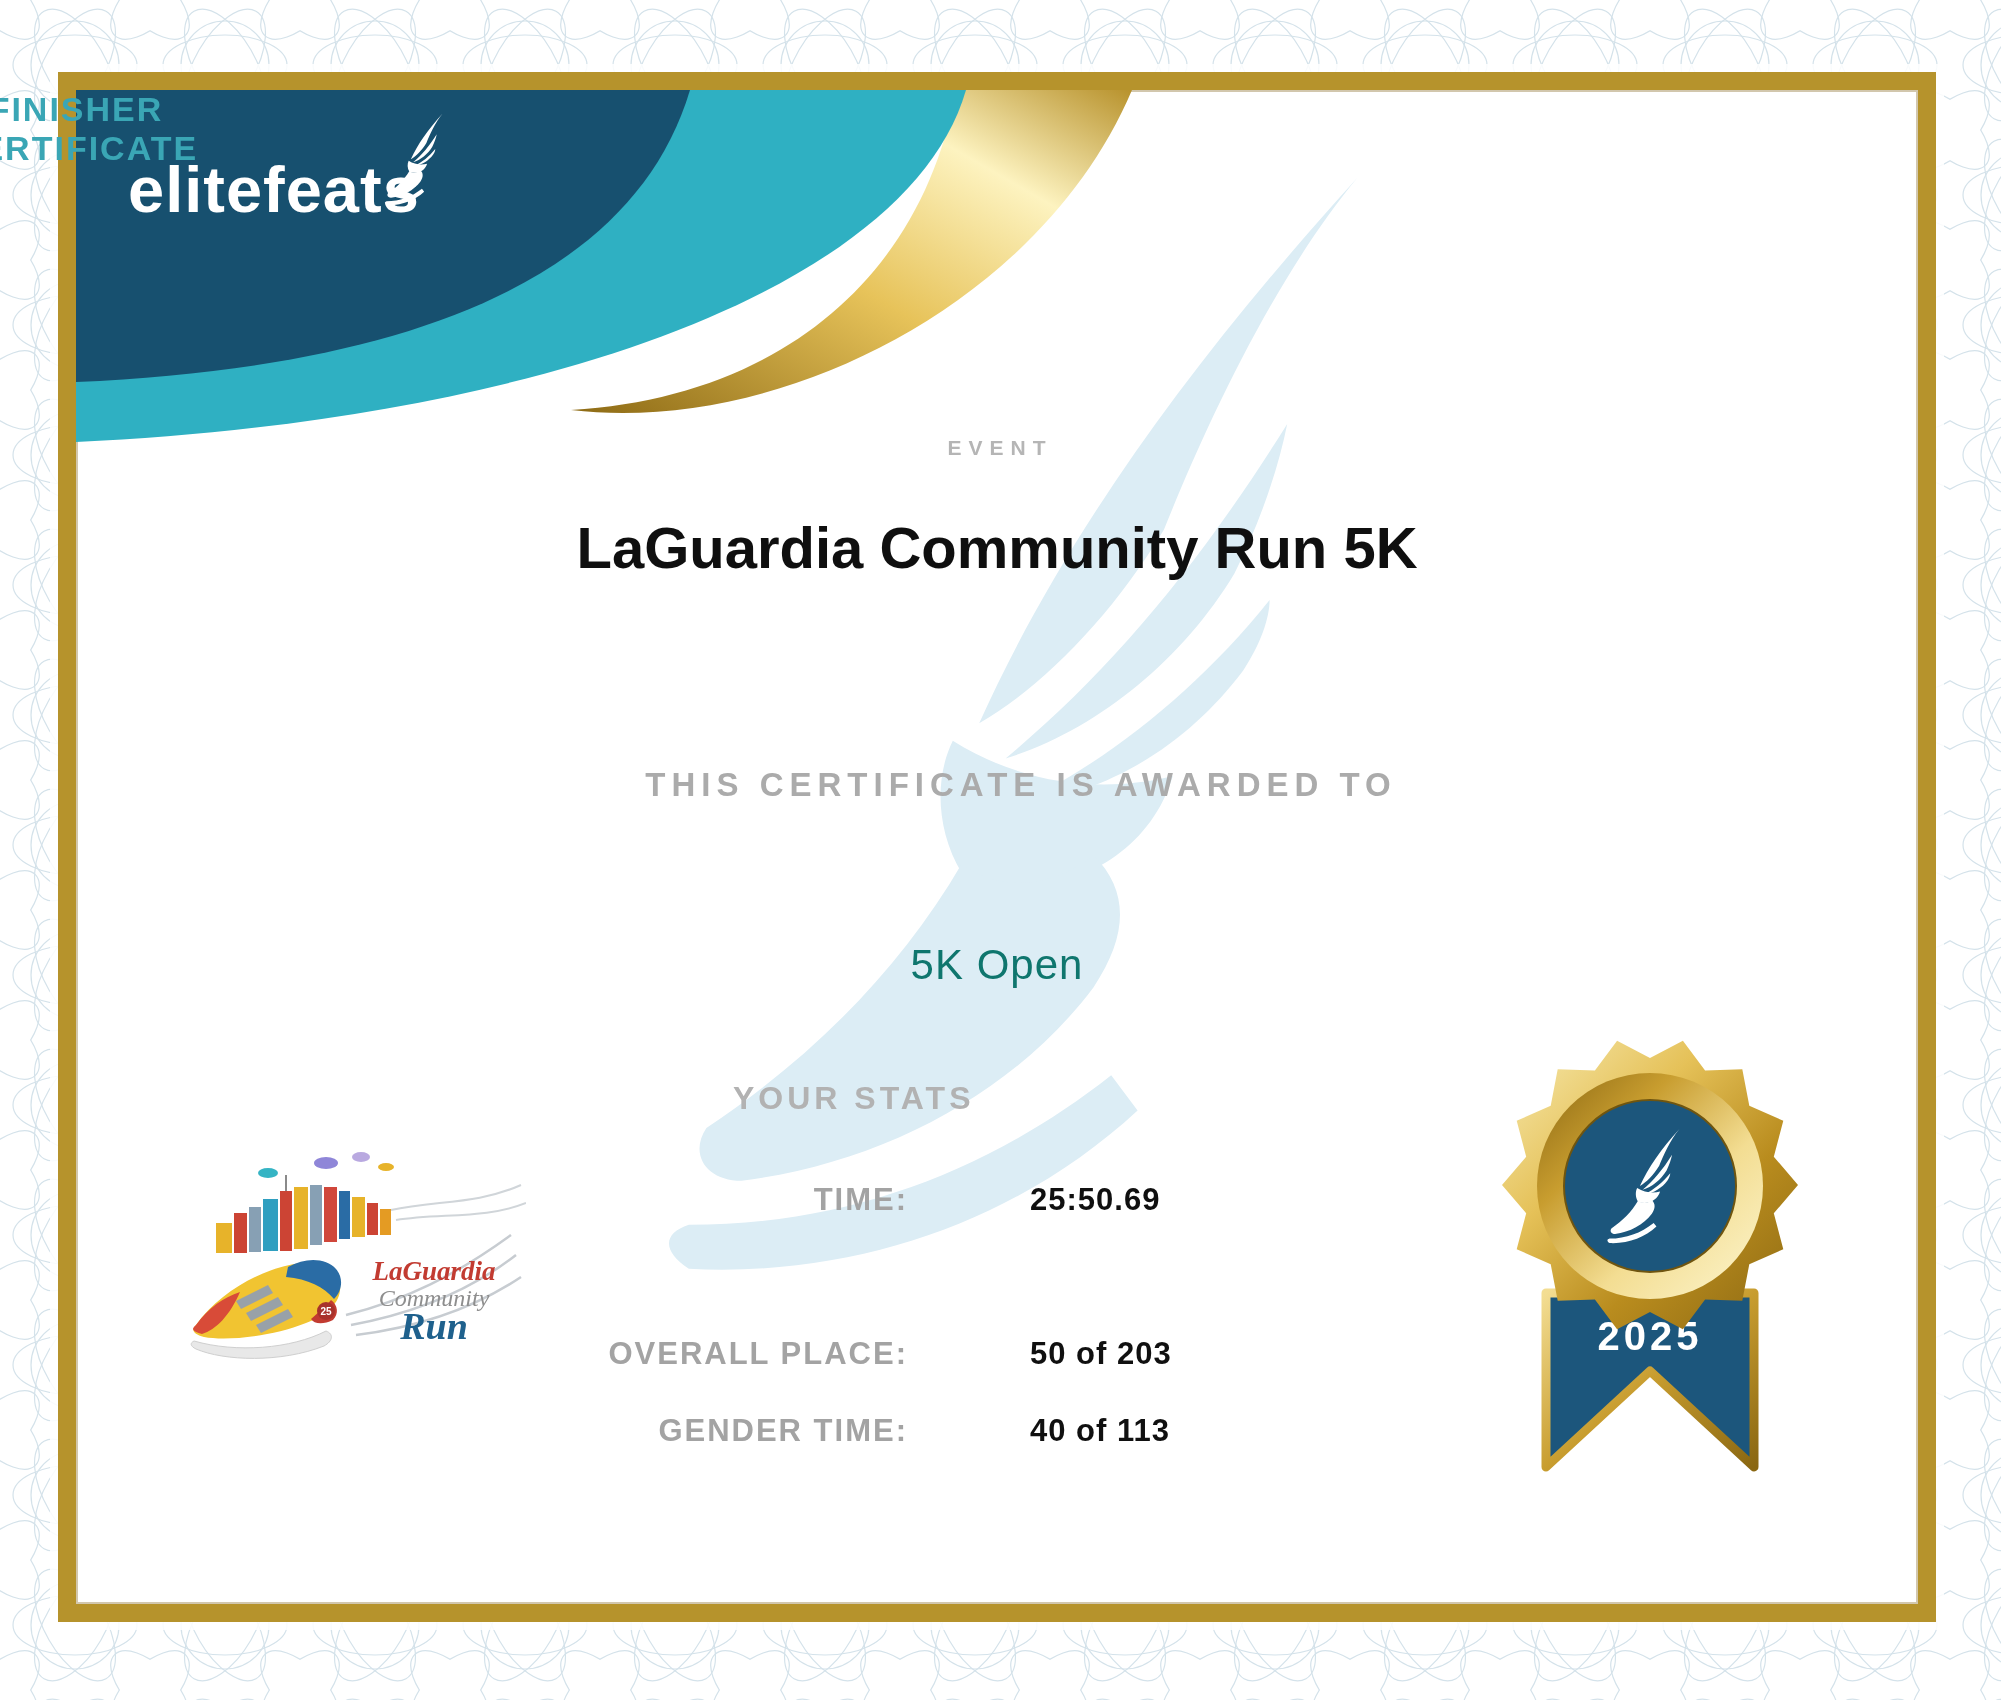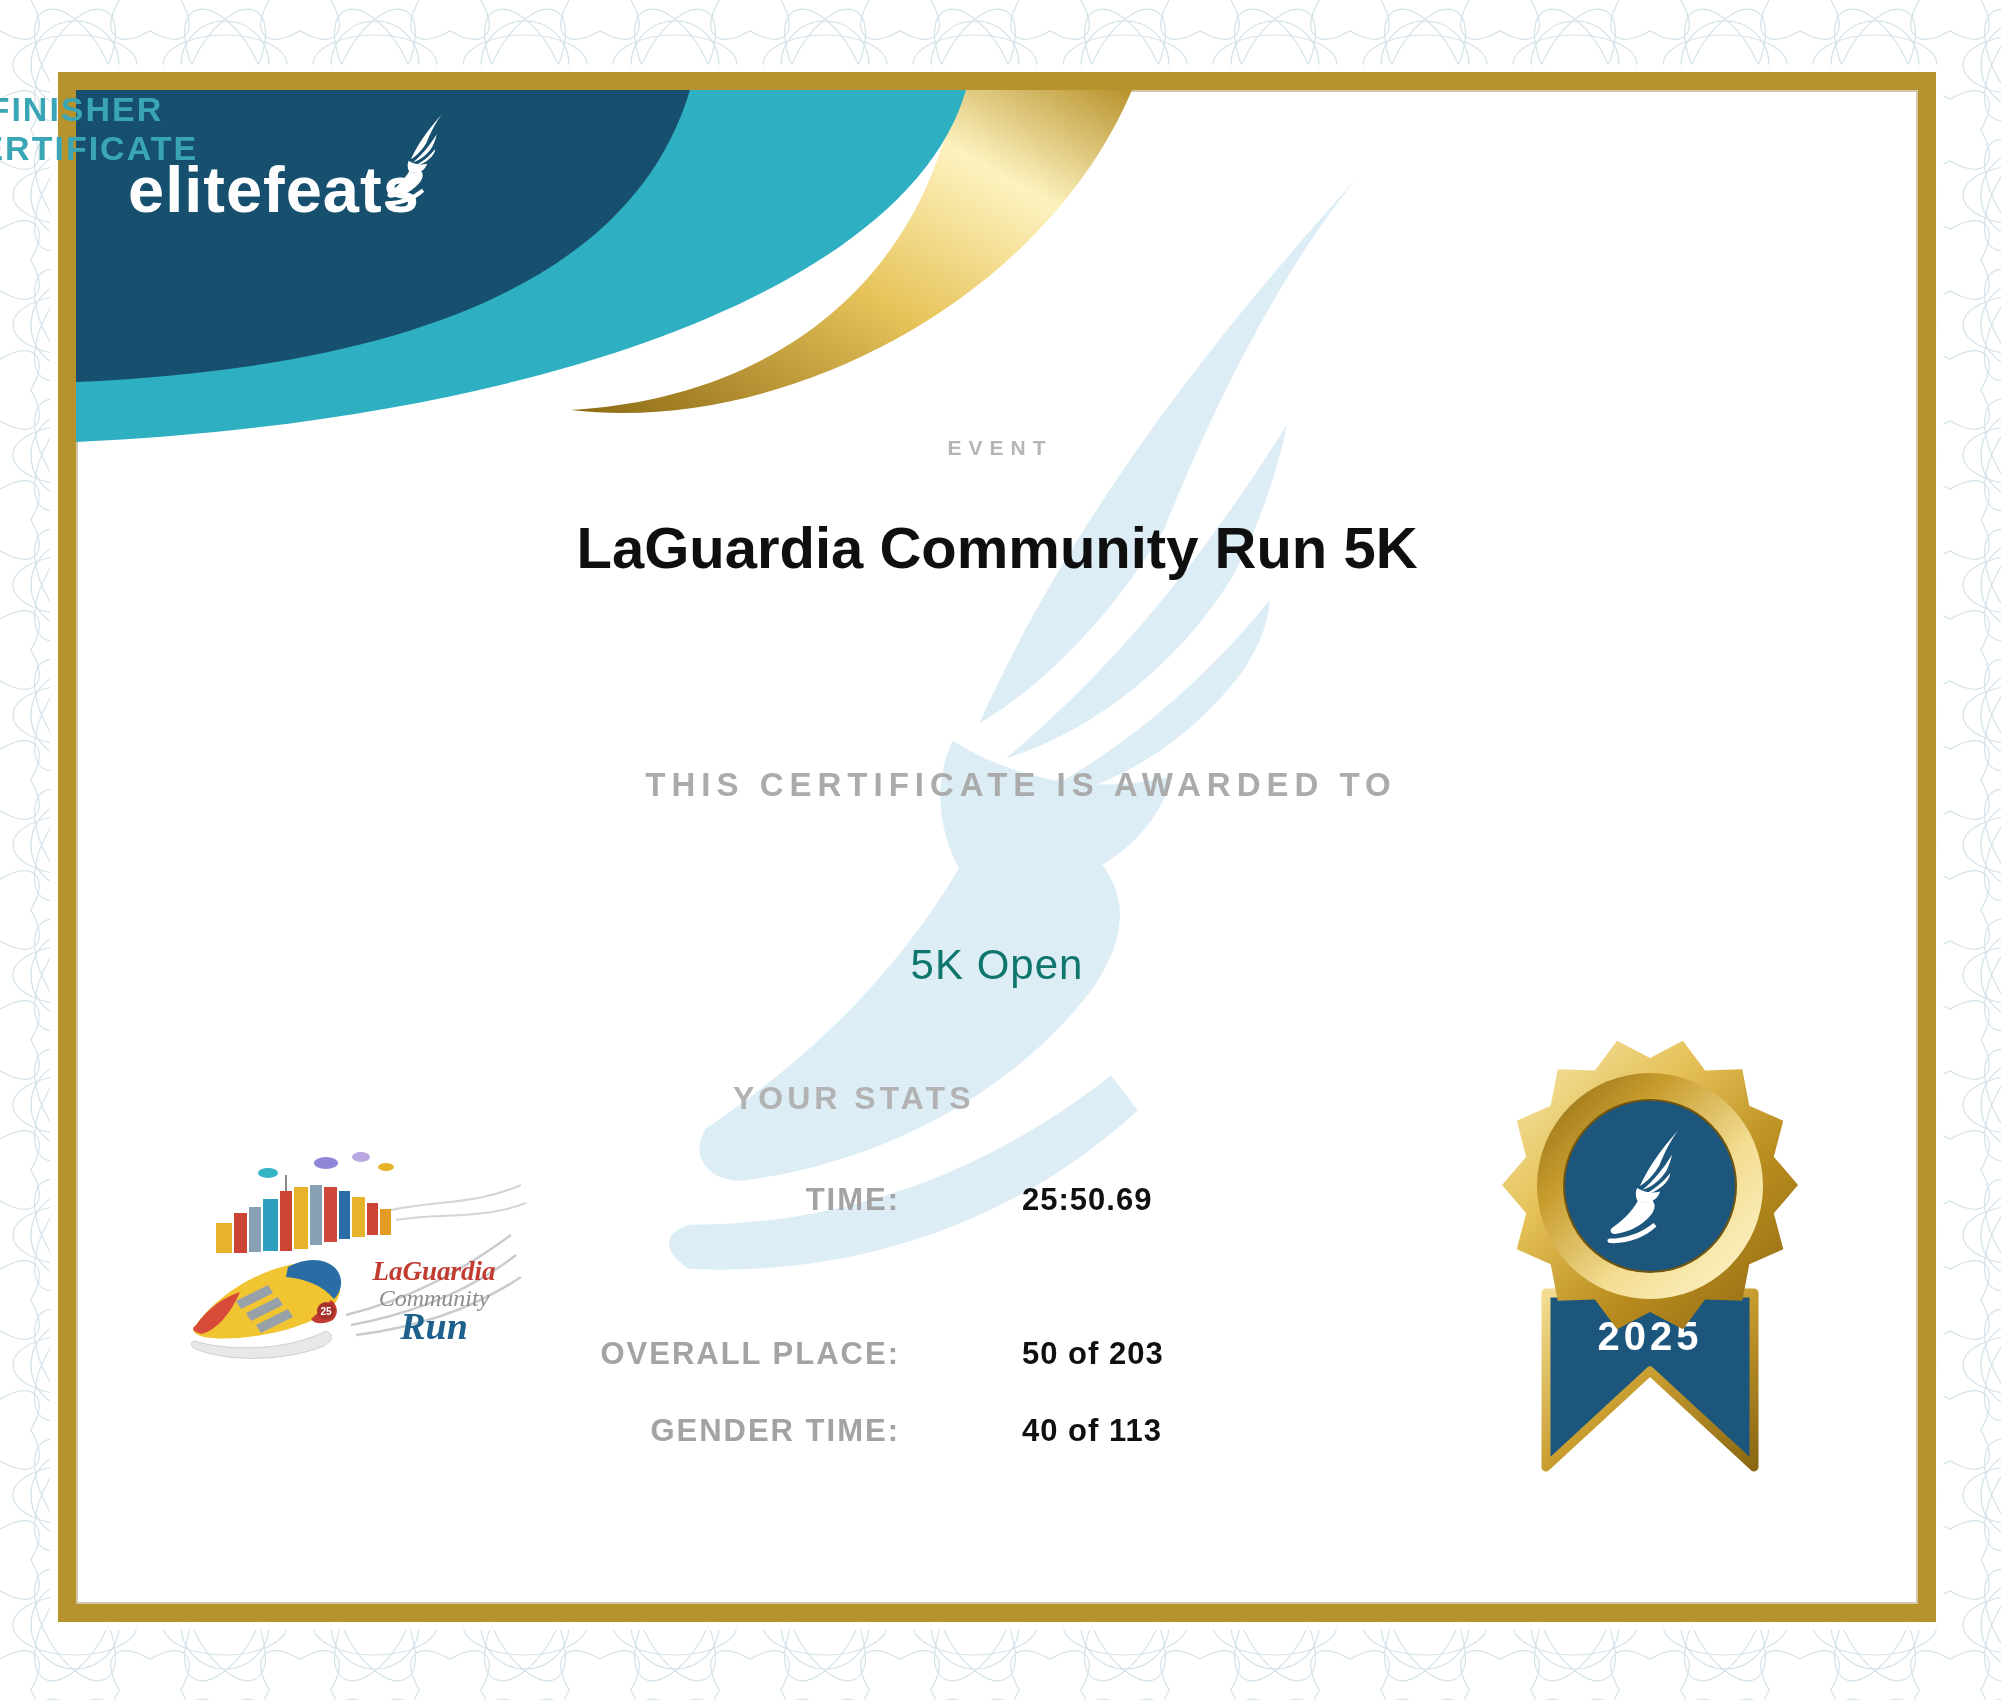--- a/index.html
+++ b/index.html
@@ -12,21 +12,21 @@
   #decor{position:absolute;left:0;top:0;width:1842px;height:1514px;}
   .abs{position:absolute;}
   .cx{position:absolute;transform:translateX(-50%);white-space:nowrap;}
   .brand-text{left:52px;top:62px;font-size:65px;font-weight:bold;color:#ffffff;letter-spacing:1px;}
   .event-label{left:924px;top:346px;font-size:21px;font-weight:bold;color:#b5b5b5;letter-spacing:7px;}
   .event-title{left:921px;top:424px;font-size:58px;font-weight:bold;color:#0f0f0f;letter-spacing:0px;}
   .awarded-label{left:921px;top:676px;font-size:33px;font-weight:bold;color:#ababab;letter-spacing:6px;margin-left:24px;}
   .runner-name{left:921px;top:760px;font-size:56px;font-weight:bold;color:#0c0c0c;letter-spacing:1px;}
   .division{left:921px;top:851px;font-size:42px;font-weight:normal;color:#0f766e;letter-spacing:1px;}
   .stats-heading{left:657px;top:990px;font-size:32px;font-weight:bold;color:#b2b2b2;letter-spacing:4px;}
-  .stat-row{position:absolute;left:8px;top:0;width:1732px;height:40px;}
+  .stat-row{position:absolute;left:16px;top:0;width:1732px;height:40px;}
   .stat-label{position:absolute;right:916px;font-size:31px;color:#a3a3a3;font-weight:bold;letter-spacing:2px;white-space:nowrap;}
   .stat-value{position:absolute;left:938px;font-size:31px;color:#101010;font-weight:bold;letter-spacing:1px;white-space:nowrap;}
   .badge-caption{left:1574px;top:1390px;text-align:center;transform:translateX(-50%);
                  font-size:34px;font-weight:bold;color:#3aa6b5;letter-spacing:2px;line-height:39px;}
 </style>
 </head>
 <body>
 
 <div id="page">
 

